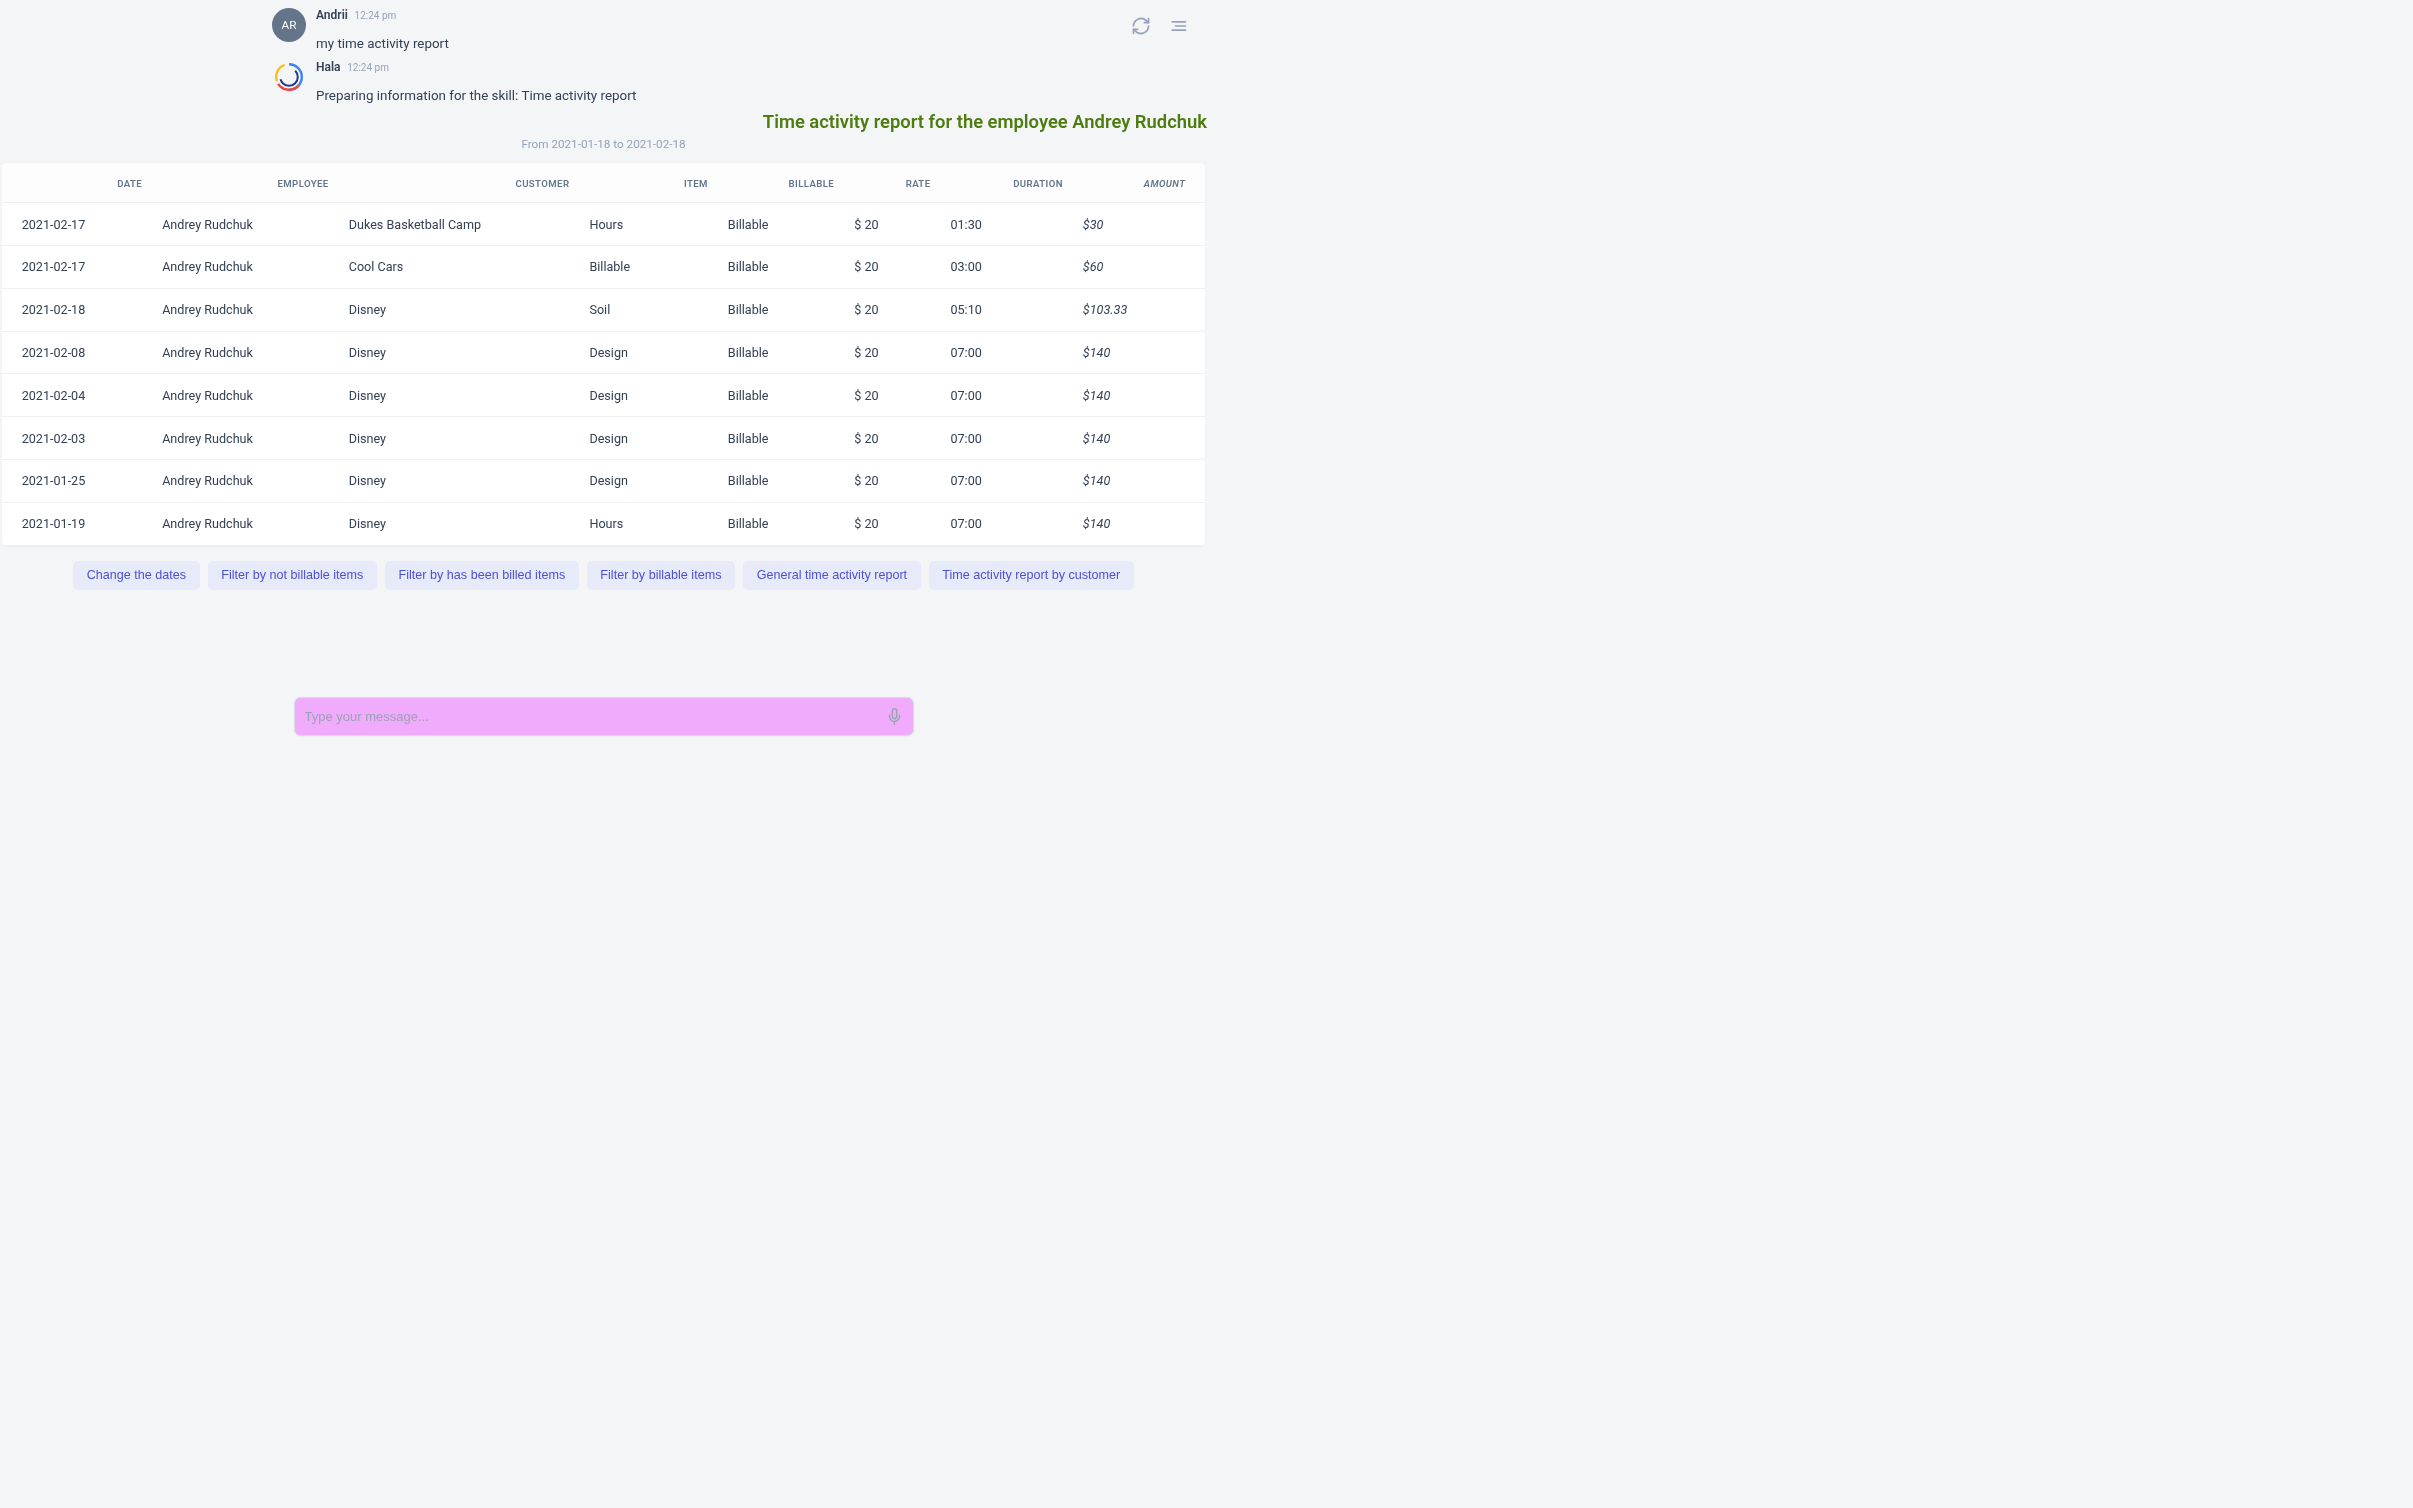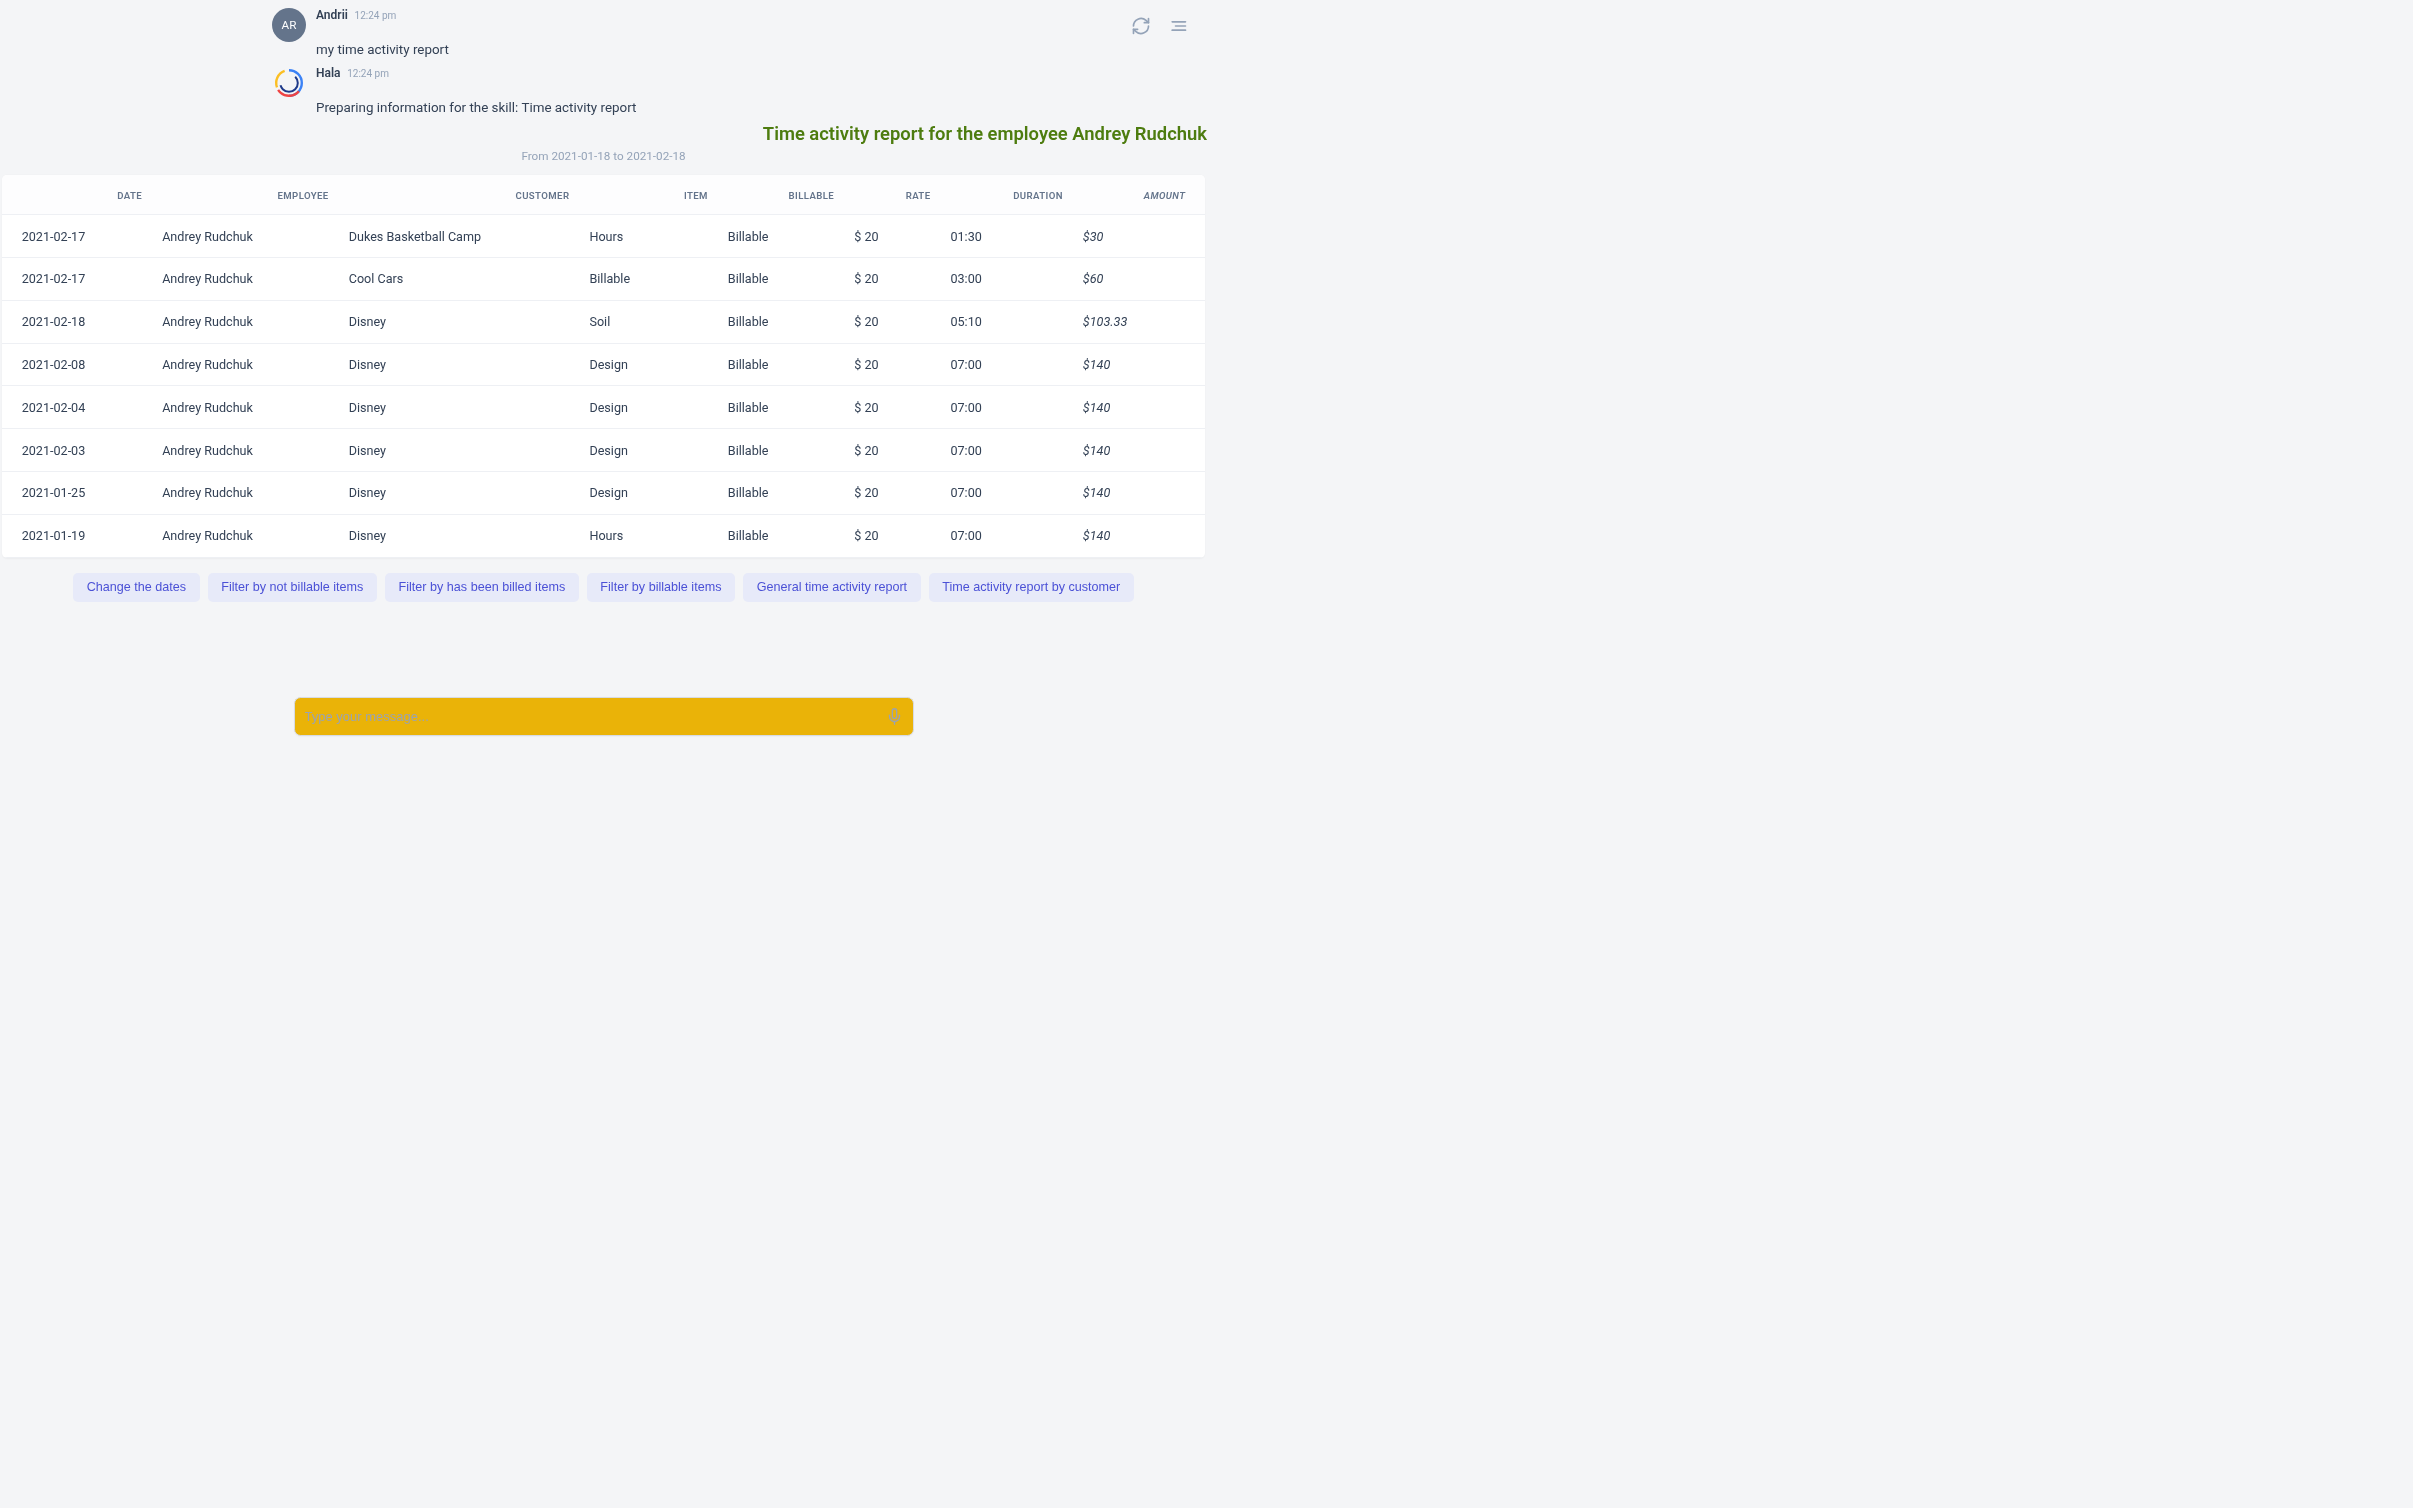--- a/index.html
+++ b/index.html
@@ -60,21 +60,21 @@
     height: 34px;
     border-radius: 50%;
     display: flex;
     align-items: center;
     justify-content: center;
     flex-shrink: 0;
   }
   .msg-body {
     display: flex;
     flex-direction: column;
-    gap: 20px;
+    gap: 14px;
   }
   .msg-head {
     display: flex;
     align-items: baseline;
     gap: 6.7px;
   }
   .msg-name {
     font-weight: 600;
     font-size: 12px;
     color: #334155;
@@ -148,21 +148,21 @@
     border: none;
   }
   .input-bar {
     position: absolute;
     bottom: 18.4px;
     left: 50%;
     transform: translateX(-50%);
     width: 620px;
   }
   .input-inner {
-    background: #eab308;
+    background: #f0abfc;
     border: 0.8px solid #d7dbe3;
     border-radius: 6.7px;
     display: flex;
     align-items: center;
     padding: 0 10px;
     height: 39px;
     box-shadow: 0 0.8px 1.7px rgba(0,0,0,0.03);
   }
   .input-inner input {
     flex: 1;

